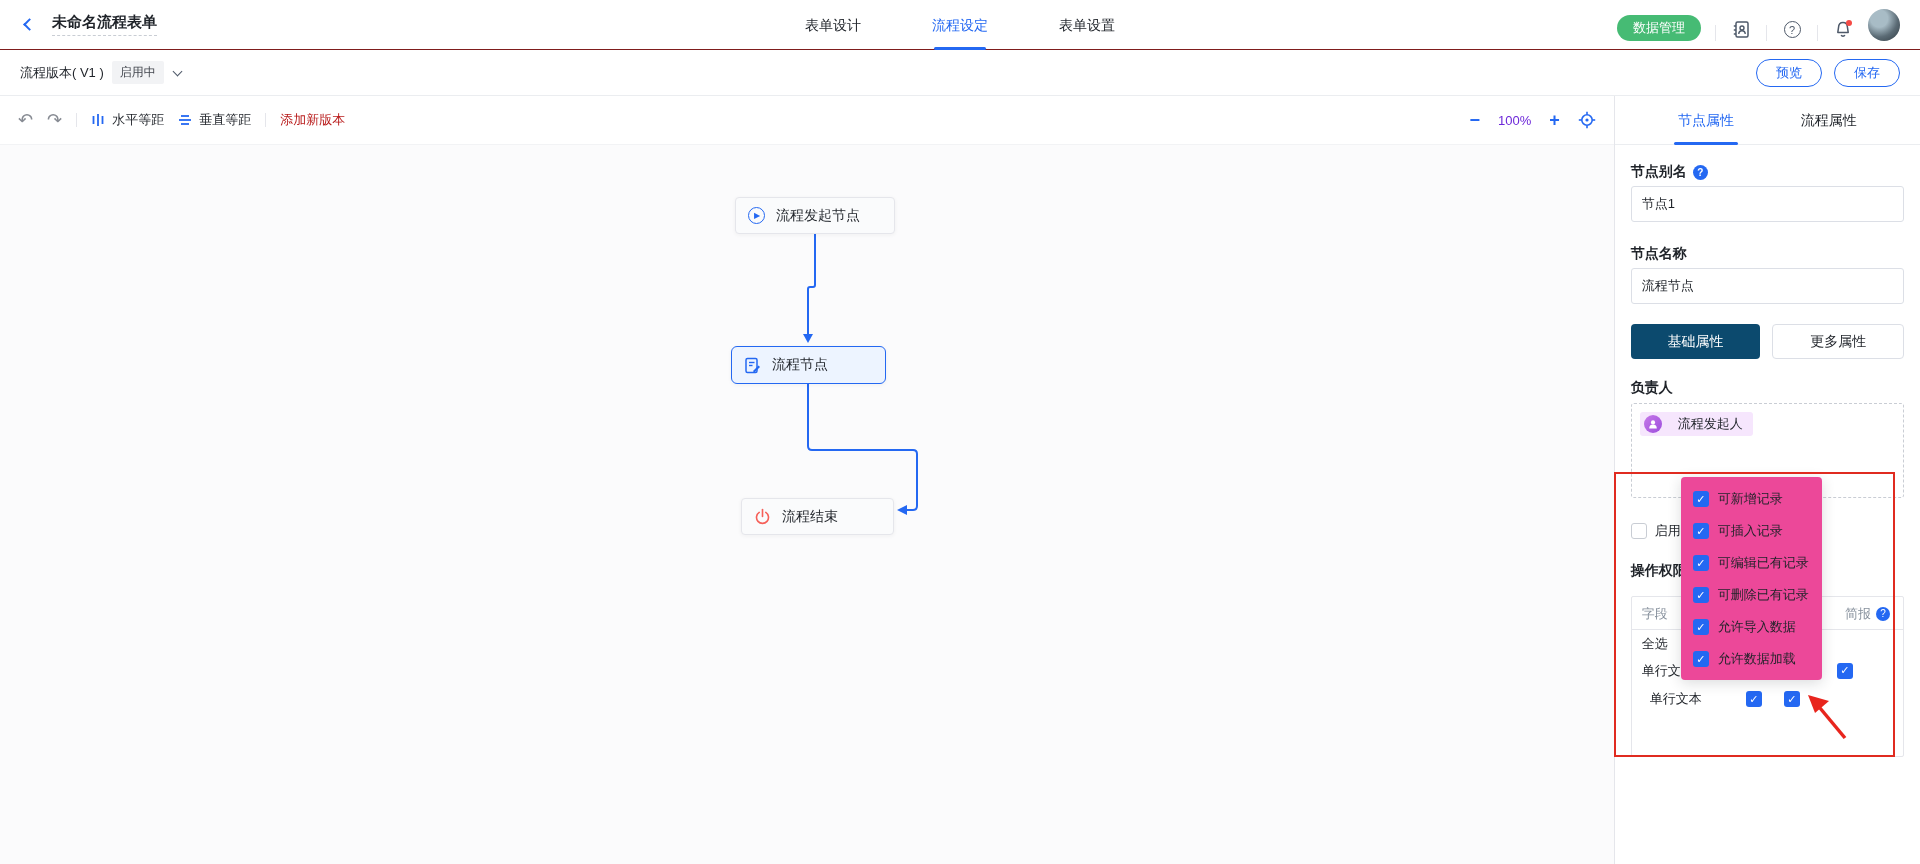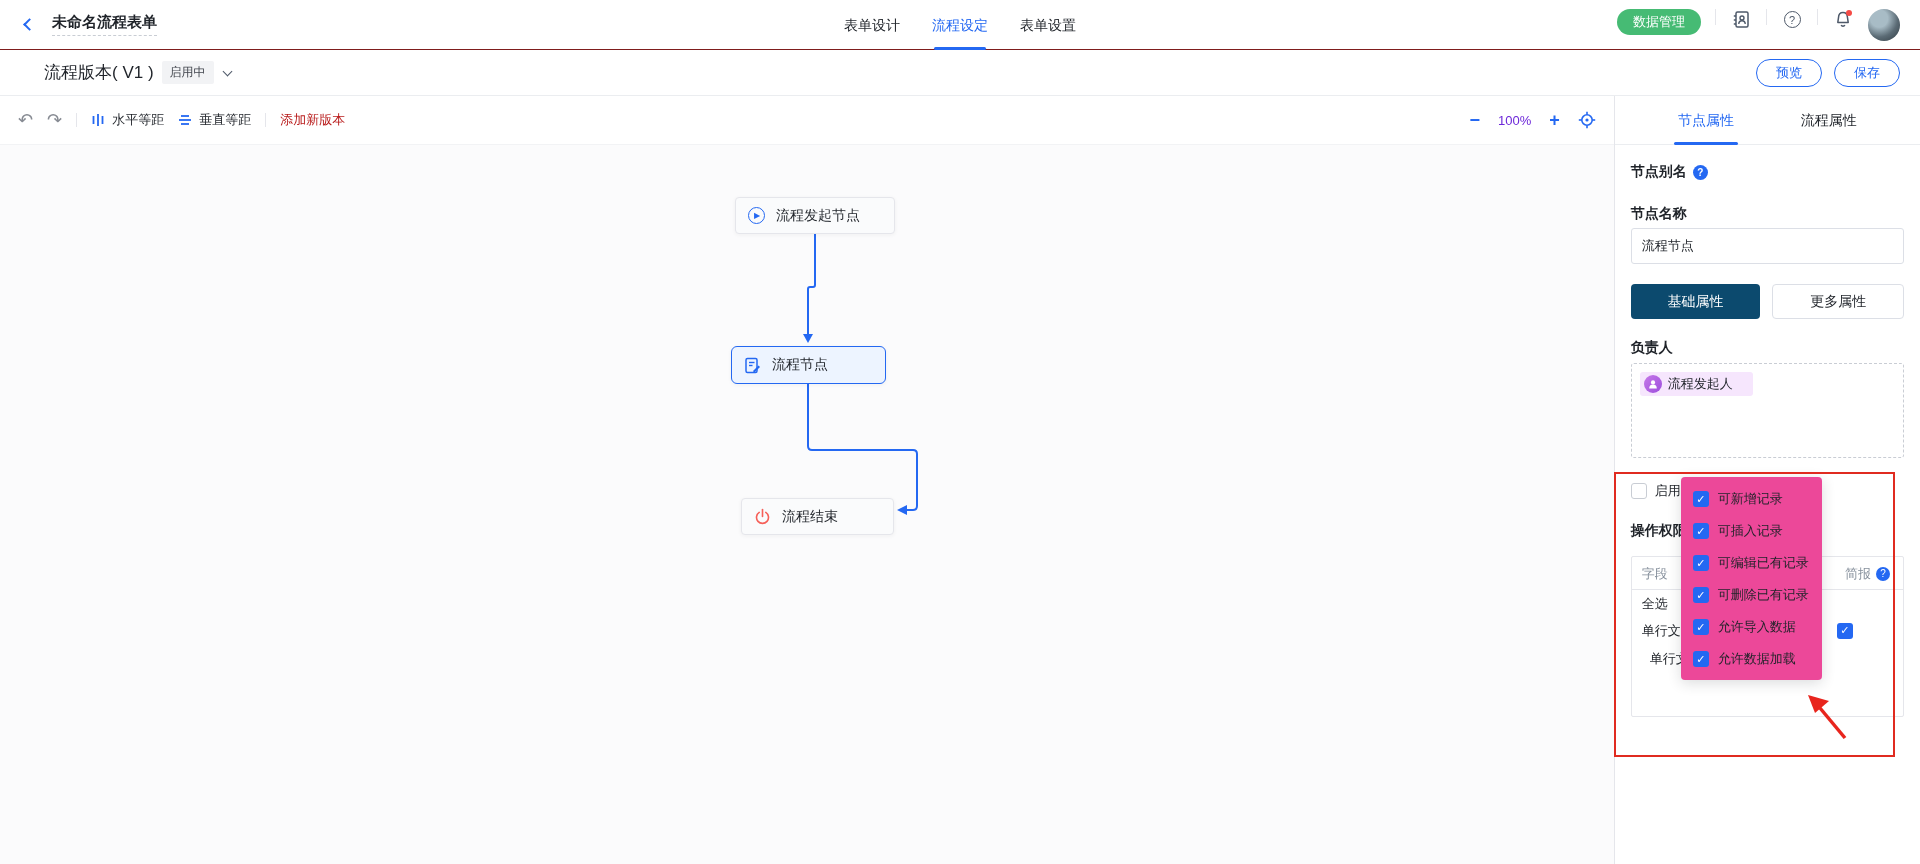--- a/index.html
+++ b/index.html
@@ -6,38 +6,38 @@
   html,body { width:1920px; height:864px; overflow:hidden; background:#fff;
     font-family:"Liberation Sans","DejaVu Sans",sans-serif; color:#1f2329; }
 
   
   .top-header { position:relative; height:50px; border-bottom:1px solid #7f1d1d;
     display:flex; align-items:center; padding:0 20px; background:#fff; }
   .back-btn { width:18px; height:18px; display:flex; align-items:center; justify-content:center; cursor:pointer; }
   .chev-left { width:9px; height:9px; border-left:2px solid #2468f2; border-bottom:2px solid #2468f2; transform:rotate(45deg); }
   .form-title { margin-left:14px; font-size:15px; font-weight:600; border-bottom:1px dashed #c9cdd4; padding-bottom:3px; }
   .header-tabs { position:absolute; left:50%; top:0; transform:translateX(-50%); height:50px;
-    display:flex; align-items:center; gap:32px; }
+    display:flex; align-items:center; gap:71px; }
   .h-tab { font-size:14px; position:relative; height:50px; line-height:50px; cursor:pointer; }
   .h-tab.active { color:#2468f2; }
   .h-tab.active::after { content:""; position:absolute; left:2px; right:2px; bottom:0; height:3px; background:#2468f2; border-radius:2px; }
-  .header-right { margin-left:auto; display:flex; align-items:flex-start; gap:14px; }
+  .header-right { margin-left:auto; display:flex; align-items:flex-end; gap:14px; }
   .green-btn { background:#46bb74; color:#fff; font-size:13px; height:26px; padding:0 16px;
     border:none; border-radius:13px; cursor:pointer; }
   .h-divider { width:1px; height:16px; background:#e5e6eb; }
   .h-icon { width:22px; height:22px; display:flex; align-items:center; justify-content:center; position:relative; cursor:pointer; color:#4e5969; }
   .help-circle { width:17px; height:17px; border:1.5px solid #4e5969; border-radius:50%;
     font-size:11px; display:flex; align-items:center; justify-content:center; color:#4e5969; }
   .red-dot { position:absolute; top:1px; right:2px; width:6px; height:6px; background:#f54a45; border-radius:50%; }
   .avatar { width:32px; height:32px; border-radius:50%;
     background:radial-gradient(circle at 35% 30%, #a8bcc6 0 28%, #5b6b75 60%, #2e3940 100%); cursor:pointer; }
 
   
   .version-bar { height:46px; border-bottom:1px solid #ebedf0; display:flex; align-items:center; padding:0 20px; background:#fff; }
-  .version-label { font-size:17px;margin-left:24px; }
+  .version-label { font-size:13px; }
   .status-badge { margin-left:8px; background:#f2f3f5; color:#42464e; font-size:12px; padding:3px 8px; border-radius:2px; }
   .chev-down { width:7px; height:7px; border-left:1.5px solid #4e5969; border-bottom:1.5px solid #4e5969;
     transform:rotate(-45deg); margin-left:10px; margin-top:-3px; }
   .vb-right { margin-left:auto; display:flex; gap:12px; }
   .pill-btn { height:28px; min-width:66px; padding:0 18px; border-radius:14px; background:#fff;
     border:1px solid #2468f2; color:#2468f2; font-size:13px; cursor:pointer; }
 
   
   .main { display:flex; height:768px; }
   .canvas-area { width:1634px; display:flex; flex-direction:column; }
@@ -71,22 +71,22 @@
     display:flex; align-items:center; justify-content:center; cursor:pointer; }
   .p-input { margin-top:4px; width:100%; height:36px; border:1px solid #dcdfe6; border-radius:3px;
     padding:0 10px; font-size:13px; color:#1f2329; outline:none; background:#fff; font-family:inherit; }
   .field-label.mt22 { margin-top:22px; }
   .btn-row { margin-top:20px; display:flex; gap:12px; }
   .seg-btn { flex:1; height:35px; border-radius:4px; font-size:14px; cursor:pointer; font-family:inherit; }
   .seg-btn.primary { background:#0c4a6e; border:none; color:#fff; }
   .seg-btn.ghost { background:#fff; border:1px solid #dcdfe6; color:#1f2329; }
   .field-label.mt19 { margin-top:19px; }
   .owner-box { margin-top:5px; height:95px; border:1px dashed #c9cdd4; border-radius:3px; padding:8px; cursor:pointer; }
-  .owner-tag { display:inline-flex; align-items:flex-start; gap:6px; background:#f6e6fd; border-radius:3px;
-    padding:3px 20px 3px 4px; font-size:13px; }
+  .owner-tag { display:inline-flex; align-items:flex-start; gap:16px; background:#f6e6fd; border-radius:3px;
+    padding:3px 10px 3px 4px; font-size:13px; }
   .tag-avatar { width:18px; height:18px; border-radius:50%;
     background:linear-gradient(135deg,#c678e8,#9d4edd); display:flex; align-items:center; justify-content:center; }
   .enable-row { margin-top:24px; display:flex; align-items:center; gap:8px; height:18px; }
   .cb-empty { width:16px; height:16px; border:1px solid #c9cdd4; border-radius:3px; background:#fff; cursor:pointer; }
   .enable-row span { font-size:13px; }
   .perm-label { margin-top:22px; font-size:14px; font-weight:600; height:20px; }
 
   .perm-table { margin-top:14px; height:161px; border:1px solid #e5e6eb; border-radius:2px; font-size:13px; }
   .pt-header { position:relative; height:33px; line-height:33px; border-bottom:1px solid #e5e6eb; color:#86909c; padding-left:10px; }
   .pt-brief { position:absolute; right:13px; top:0; display:flex; align-items:center; gap:5px; height:33px; color:#86909c; }
@@ -241,20 +241,21 @@
     <div class="panel-tabs">
       <span class="p-tab active">节点属性</span>
       <span class="p-tab">流程属性</span>
     </div>
 
     <div class="panel-body">
       <div class="field-label">
         <span>节点别名</span>
         <span class="q-icon">?</span>
       </div>
+      <input class="p-input" value="节点1" style="">
 
       <div class="field-label mt22">
         <span>节点名称</span>
       </div>
       <input class="p-input" value="流程节点" style="">
 
       <div class="btn-row">
         <button class="seg-btn primary">基础属性</button>
         <button class="seg-btn ghost">更多属性</button>
       </div>

